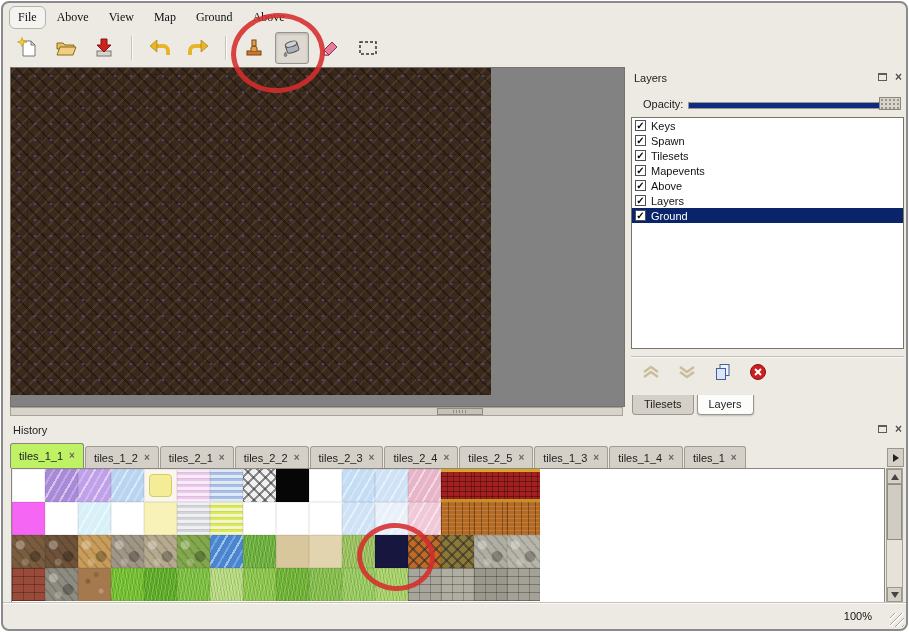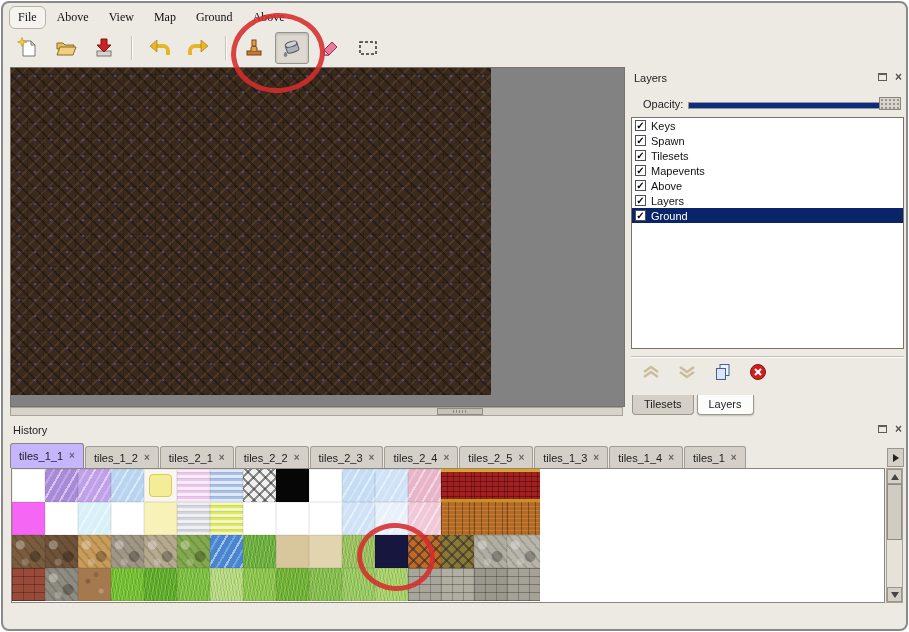--- a/index.html
+++ b/index.html
@@ -62,21 +62,21 @@
   .bottom-tabs{position:absolute;left:3px;bottom:0;display:flex;align-items:flex-start;}
   .btab{font-size:11px;padding:3px 11px 4px;background:#d4d0c8;border:1px solid #9a968e;border-top:none;
     border-radius:0 0 4px 4px;margin-right:3px;color:#222;}
   .btab.active{background:#fcfcfb;box-shadow:0 1px 2px rgba(0,0,0,.2);}
 
   
   .tilesets-panel{position:absolute;left:5px;top:420px;width:898px;height:183px;}
   .ts-tabbar{position:absolute;left:2px;top:20px;right:22px;height:25px;display:flex;align-items:flex-end;overflow:hidden;}
   .ts-tab{display:flex;align-items:center;gap:6px;font-size:11px;padding:2px 8px;background:#d4d0c8;
     border:1px solid #a19d95;border-bottom:none;border-radius:3px 3px 0 0;height:17px;margin-right:1px;white-space:nowrap;color:#222;box-sizing:content-box;}
-  .ts-tab.active{background:#c4b5fd;height:20px;border-color:#8a867e;}
+  .ts-tab.active{background:#bef264;height:20px;border-color:#8a867e;}
   .tab-close{font-size:10px;font-weight:bold;color:#666;line-height:10px;}
   .ts-scrollbtn{position:absolute;right:2px;top:25px;width:17px;height:19px;background:#d4d0c8;border:1px solid #9a968e;
     box-sizing:border-box;display:flex;align-items:center;justify-content:center;}
   .tri-right{width:0;height:0;border-top:4px solid transparent;border-bottom:4px solid transparent;border-left:6px solid #222;}
   .tri-up{width:0;height:0;border-left:4px solid transparent;border-right:4px solid transparent;border-bottom:6px solid #444;}
   .tri-down{width:0;height:0;border-left:4px solid transparent;border-right:4px solid transparent;border-top:6px solid #444;}
 
   .palette-area{position:absolute;left:3px;top:45px;right:21px;bottom:3px;background:#fff;border:1px solid #8a867e;overflow:hidden;}
   .palette-grid{position:absolute;left:0;top:0;display:grid;grid-template-columns:repeat(16,33px);}
   .tile{width:33px;height:33px;background-color:var(--c,#fff);position:relative;box-shadow:inset 0 0 0 1px rgba(0,0,0,.06);}
@@ -426,17 +426,21 @@
       <div class="varrow up">
           <span class="tri-up"></span>
         </div>
       <div class="vthumb"></div>
       <div class="varrow down">
           <span class="tri-down"></span>
         </div>
     </div>
   </div>
 
+  <div class="statusbar">
+    <span class="zoom">100%</span>
+    <span class="resize-grip"></span>
+  </div>
 
   <div class="annotation ann-toolbar"></div>
   <div class="annotation ann-tile"></div>
 
 </div>
 
 </body></html>

